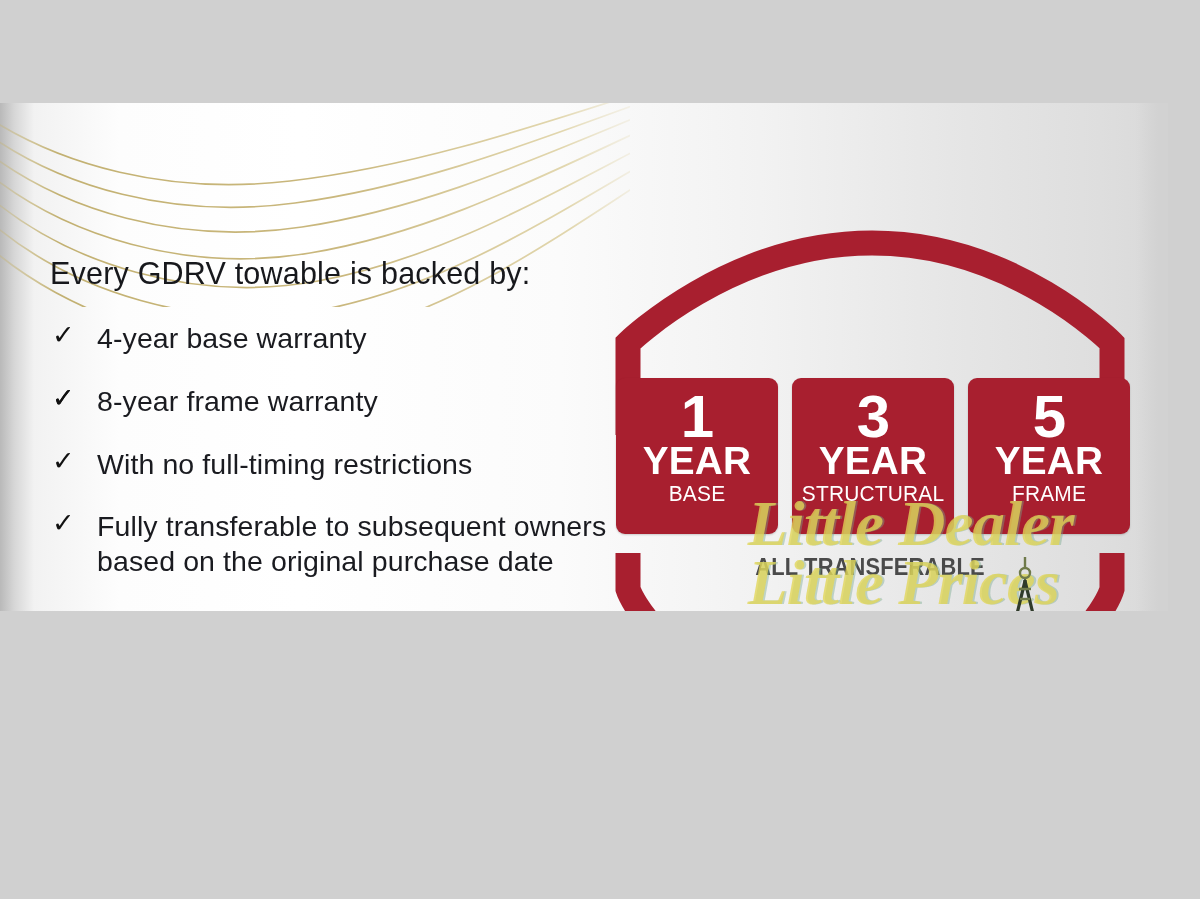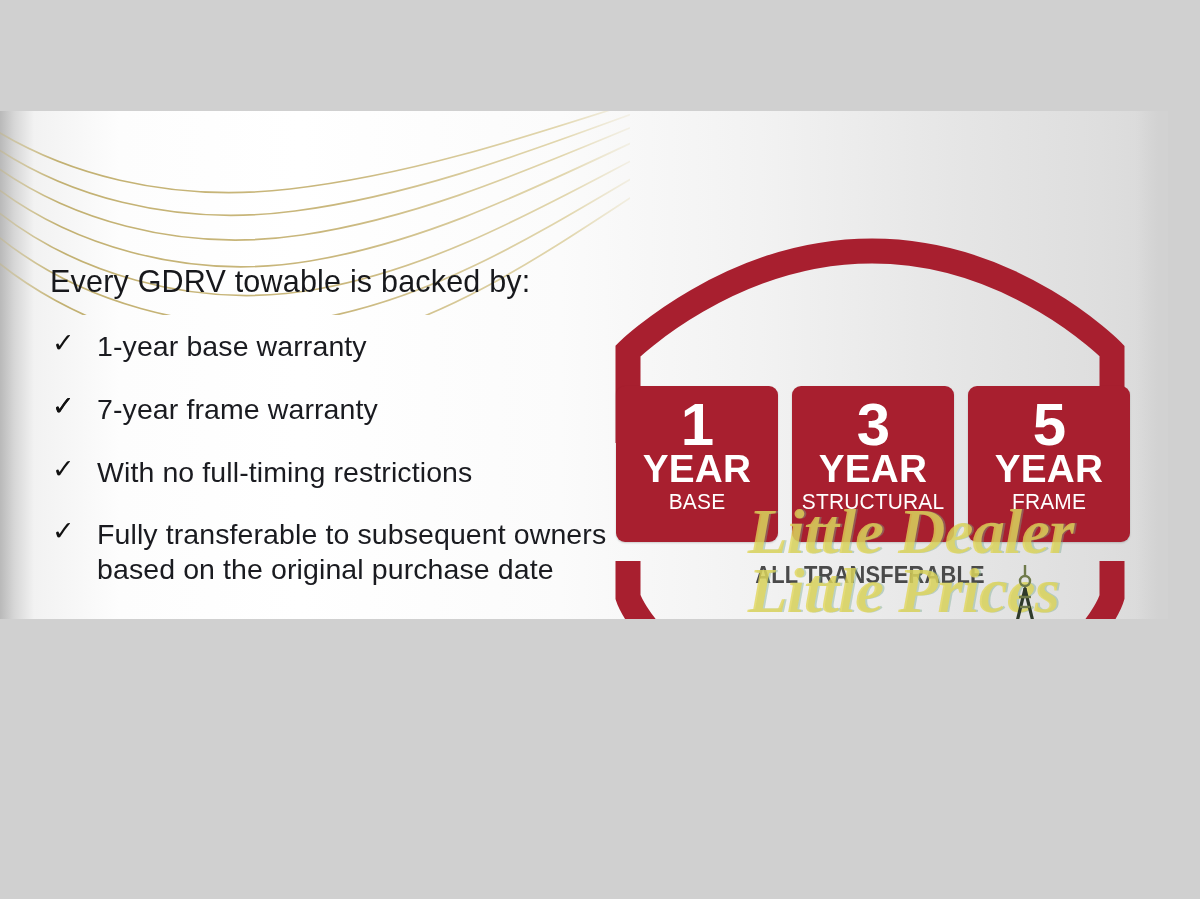--- a/index.html
+++ b/index.html
@@ -19,21 +19,21 @@
     position: relative;
     width: 1200px;
     height: 899px;
     background: #d0d0d0;
   }
 
   
   #slide {
     position: absolute;
     left: 0;
-    top: 111px;
+    top: 103px;
     width: 1168px;
     height: 508px;
     overflow: hidden;
     background:
       linear-gradient(to right,
         #b9b9b9 0px,
         #d6d6d6 14px,
         #f2f2f2 34px,
         #fdfdfd 120px,
         #ffffff 300px,
@@ -252,28 +252,28 @@
         <path d="M-12,114 C78,198 216,236 336,212 C456,188 558,122 658,64"></path>
         <path d="M-12,140 C80,226 224,266 344,240 C464,214 564,142 660,80"></path>
       </g>
     </svg>
 
     <div id="copy">
       <p id="headline">Every GDRV towable is backed by:</p>
       <ul class="bullets">
         <li>
           <span class="tick">✓</span>
-          <span>1-year base warranty</span>
-        </li>
-        <li>
-          <span class="tick">✓</span>
-        </li>
-        <li>
-          <span class="tick">✓</span>
-          <span>7-year frame warranty</span>
+          <span>4-year base warranty</span>
+        </li>
+        <li>
+          <span class="tick">✓</span>
+        </li>
+        <li>
+          <span class="tick">✓</span>
+          <span>8-year frame warranty</span>
         </li>
         <li>
           <span class="tick">✓</span>
           <span>With no full-timing restrictions</span>
         </li>
         <li>
           <span class="tick">✓</span>
           <span>Fully transferable to subsequent owners based on the original purchase date</span>
         </li>
       </ul>

